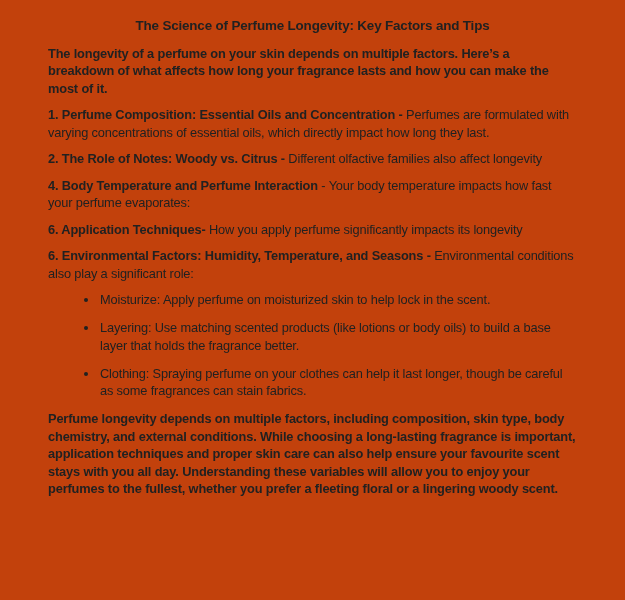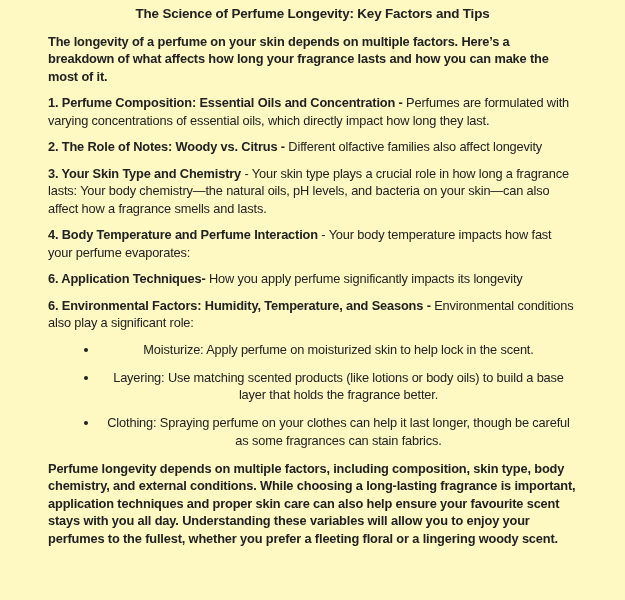--- a/index.html
+++ b/index.html
@@ -11,43 +11,42 @@
   body {
     width: 625px;
     height: 600px;
     overflow: hidden;
     font-family: "Liberation Sans", sans-serif;
     color: #212121;
   }
   .document-page {
     width: 625px;
     height: 600px;
-    padding: 5px 48px 0 48px;
-    background: #fef9c3;
+    padding: 17px 48px 0 48px;
+    background: #c2410c;
   }
   .doc-title {
     font-size: 13.4px;
     font-weight: 700;
     text-align: center;
     line-height: 17.5px;
     letter-spacing: -0.15px;
     margin: 0 0 10px 0;
   }
   p.para {
     font-size: 12.8px;
     line-height: 17.5px;
     letter-spacing: -0.15px;
     margin: 0 0 9px 0;
   }
   .bold { font-weight: 700; }
   ul.tips-list {
     list-style: none;
     margin: 1px 0 9px 0;
     padding: 0 0 0 52px;
-    text-align: center;
   }
   ul.tips-list li {
     position: relative;
     font-size: 12.8px;
     line-height: 17.5px;
     letter-spacing: -0.15px;
     margin: 0 0 10.5px 0;
   }
   ul.tips-list li .bullet-dot {
     position: absolute;
@@ -72,21 +71,20 @@
 <div class="document-page">
 
   <h1 class="doc-title">The Science of Perfume Longevity: Key Factors and Tips</h1>
 
   <p class="para bold">The longevity of a perfume on your skin depends on multiple factors. Here’s a breakdown of what affects how long your fragrance lasts and how you can make the most of it.</p>
 
   <p class="para"><span class="bold">1. Perfume Composition: Essential Oils and Concentration -</span><span> Perfumes are formulated with varying concentrations of essential oils, which directly impact how long they last.</span></p>
 
   <p class="para"><span class="bold">2. The Role of Notes: Woody vs. Citrus -</span><span> Different olfactive families also affect longevity</span></p>
 
-  <p class="para"><span class="bold">3. Your Skin Type and Chemistry</span><span> - Your skin type plays a crucial role in how long a fragrance lasts: Your body chemistry—the natural oils, pH levels, and bacteria on your skin—can also affect how a fragrance smells and lasts.</span></p>
 
   <p class="para"><span class="bold">4. Body Temperature and Perfume Interaction</span><span> - Your body temperature impacts how fast your perfume evaporates:</span></p>
 
   <p class="para"><span class="bold">6. Application Techniques-</span><span> How you apply perfume significantly impacts its longevity</span></p>
 
   <p class="para"><span class="bold">6. Environmental Factors: Humidity, Temperature, and Seasons -</span><span> Environmental conditions also play a significant role:</span></p>
 
 
   <ul class="tips-list">
     <li><span class="bullet-dot"></span><span>Moisturize: Apply perfume on moisturized skin to help lock in the scent.</span></li>

